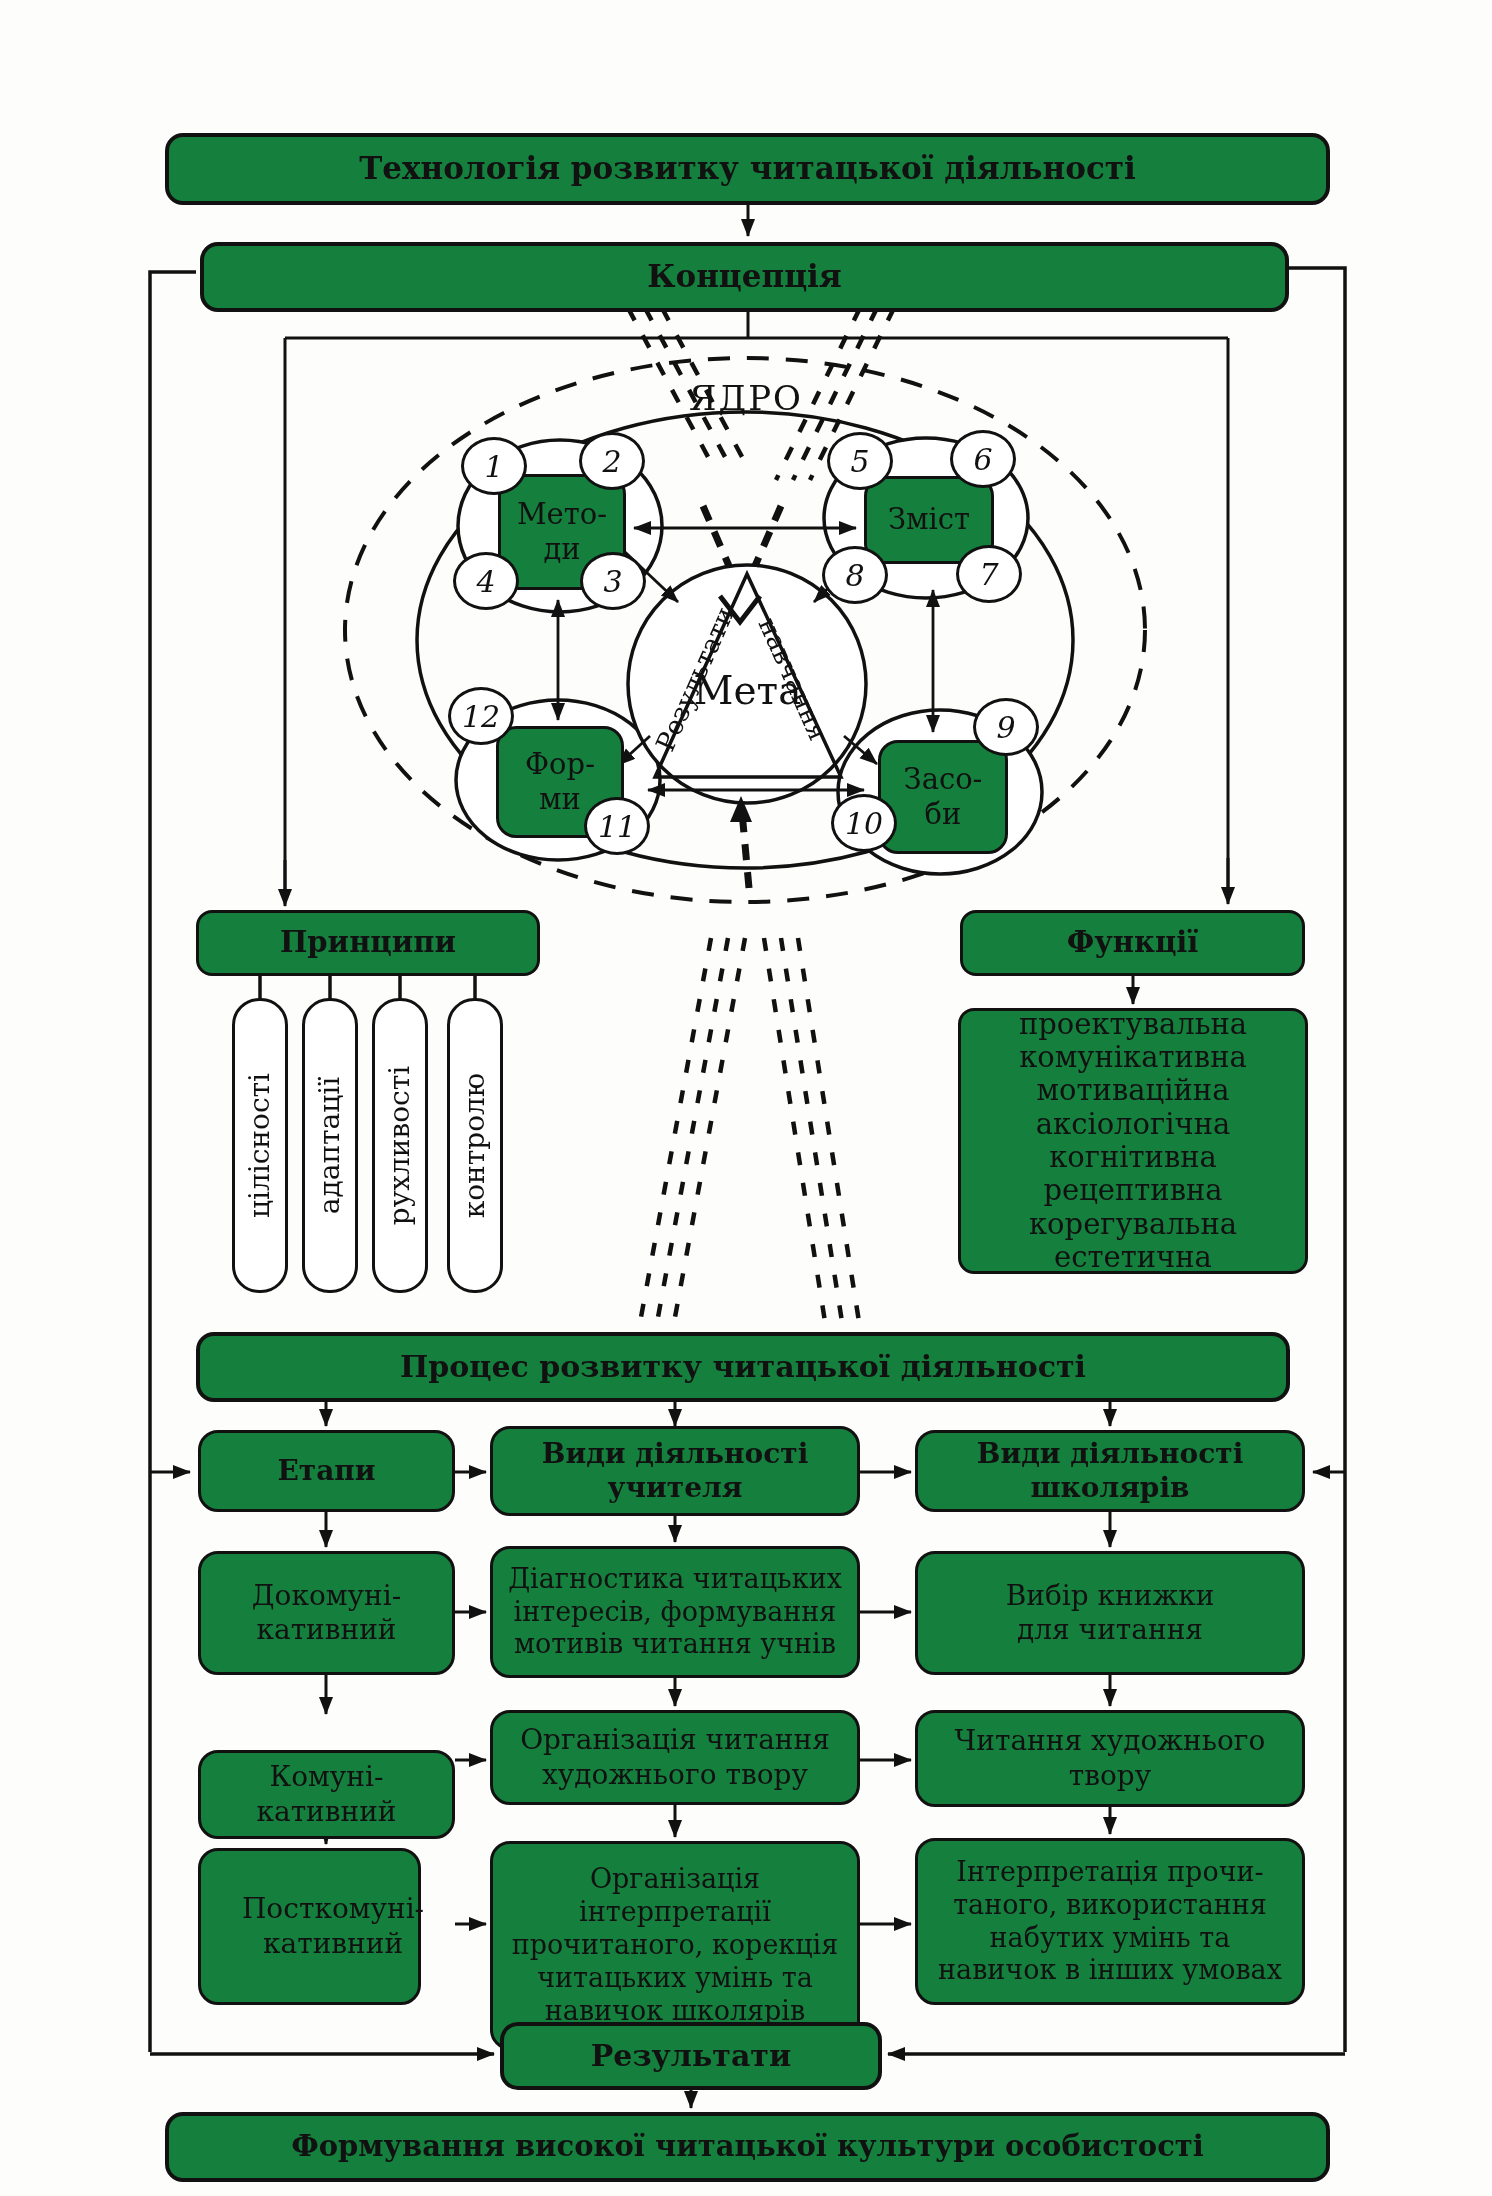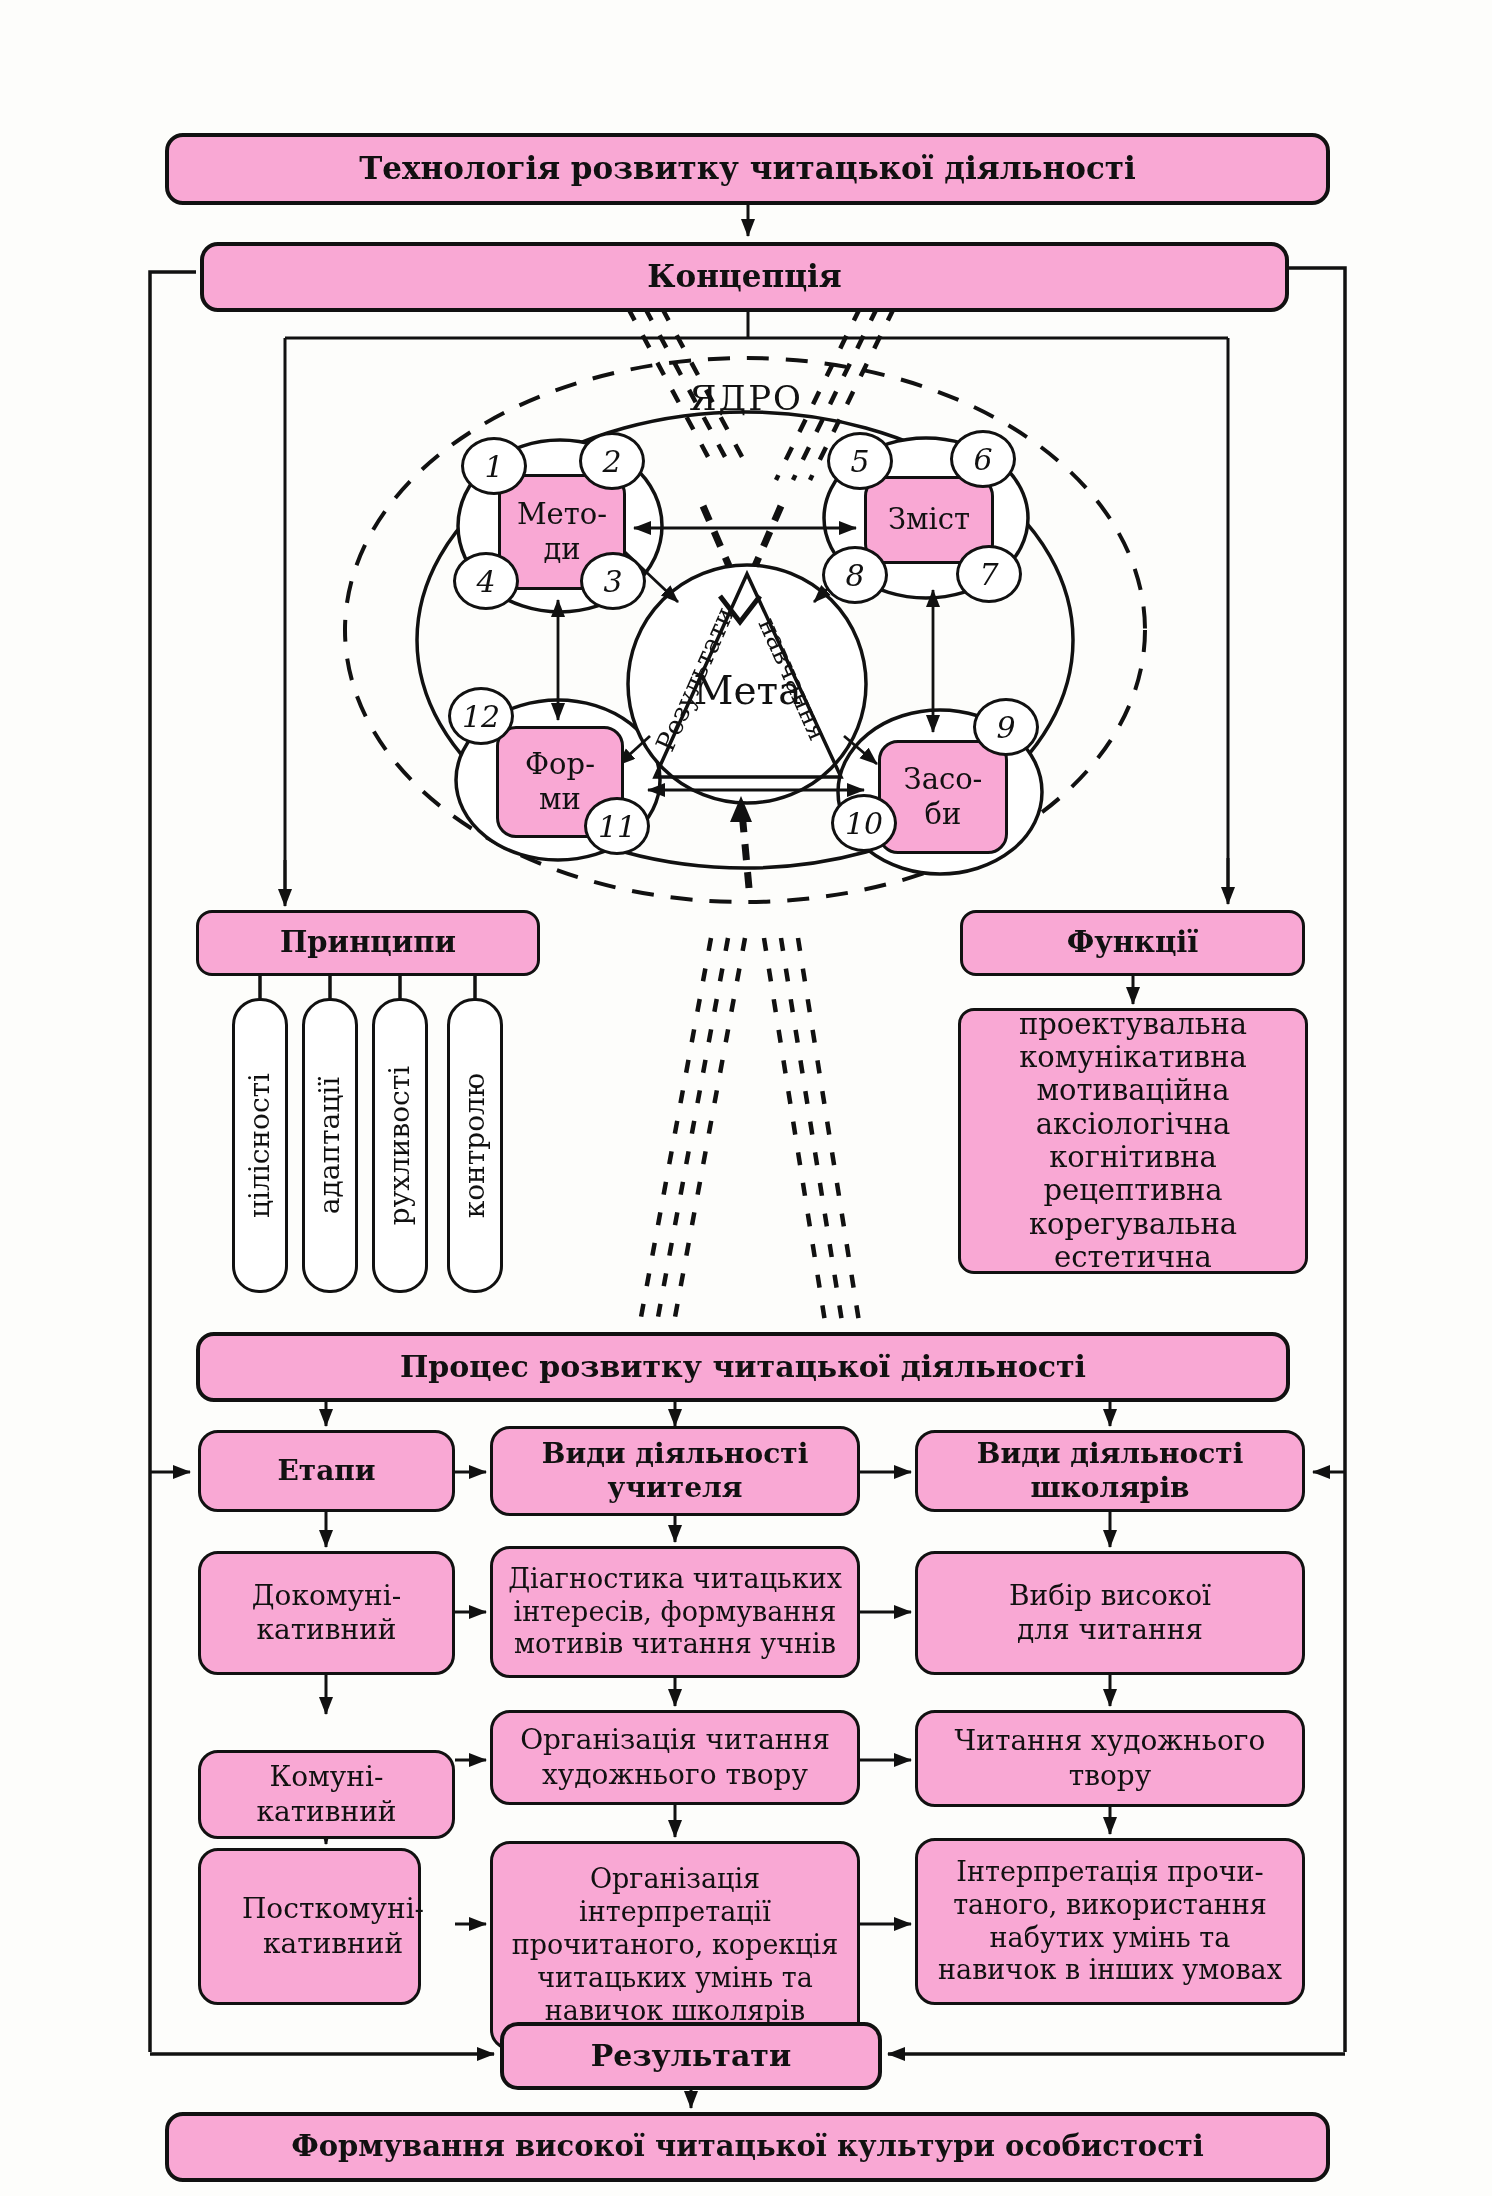--- a/index.html
+++ b/index.html
@@ -1,19 +1,19 @@
 <!DOCTYPE html>
 <html><head>
 <meta charset="utf-8">
 <style>
   html,body{margin:0;padding:0;background:#e8e8e4;}
   #page{position:relative;width:1492px;height:2196px;background:#fdfdfb;overflow:hidden;
         font-family:"DejaVu Serif", serif;color:#111;}
   svg.lines{position:absolute;left:0;top:0;z-index:1;}
-  .box{position:absolute;border:3.5px solid #111;border-radius:20px;background:#f9a8d4;
+  .box{position:absolute;border:3.5px solid #111;border-radius:20px;background:#15803d;
        display:flex;align-items:center;justify-content:center;text-align:center;
        box-sizing:border-box;white-space:pre-line;z-index:3;line-height:1.22;}
   .banner{border-width:4px;border-radius:18px;font-weight:bold;}
   .bold{font-weight:bold;}
   .plain{position:absolute;z-index:3;text-align:center;}
   .num{position:absolute;width:66px;height:58px;border:3px solid #111;border-radius:50%;
        background:#fff;display:flex;align-items:center;justify-content:center;
        font-style:italic;font-size:30px;z-index:4;box-sizing:border-box;}
   .pill{position:absolute;width:56px;height:295px;border:3.5px solid #111;border-radius:27px;
         background:#fff;z-index:3;display:flex;align-items:center;justify-content:center;box-sizing:border-box;}
@@ -191,21 +191,21 @@
   <div class="box bold" style="left:490px;top:1426px;width:370px;height:90px;font-size:28px;">Види діяльності
 учителя</div>
   <div class="box bold" style="left:915px;top:1430px;width:390px;height:82px;font-size:28px;">Види діяльності
 школярів</div>
 
   <div class="box" style="left:198px;top:1551px;width:257px;height:124px;font-size:28px;">Докомуні-
 кативний</div>
   <div class="box" style="left:490px;top:1546px;width:370px;height:132px;font-size:27px;">Діагностика читацьких
 інтересів, формування
 мотивів читання учнів</div>
-  <div class="box" style="left:915px;top:1551px;width:390px;height:124px;font-size:28px;">Вибір високої
+  <div class="box" style="left:915px;top:1551px;width:390px;height:124px;font-size:28px;">Вибір книжки
 для читання</div>
 
   <div class="box" style="left:198px;top:1718px;width:257px;height:89px;font-size:28px;margin-top:32px;">Комуні-
 кативний</div>
   <div class="box" style="left:490px;top:1710px;width:370px;height:95px;font-size:28px;">Організація читання
 художнього твору</div>
   <div class="box" style="left:915px;top:1710px;width:390px;height:97px;font-size:28px;">Читання художнього
 твору</div>
 
   <div class="box" style="left:198px;top:1848px;width:223px;height:157px;font-size:28px;padding-left:47px;">Посткомуні-

